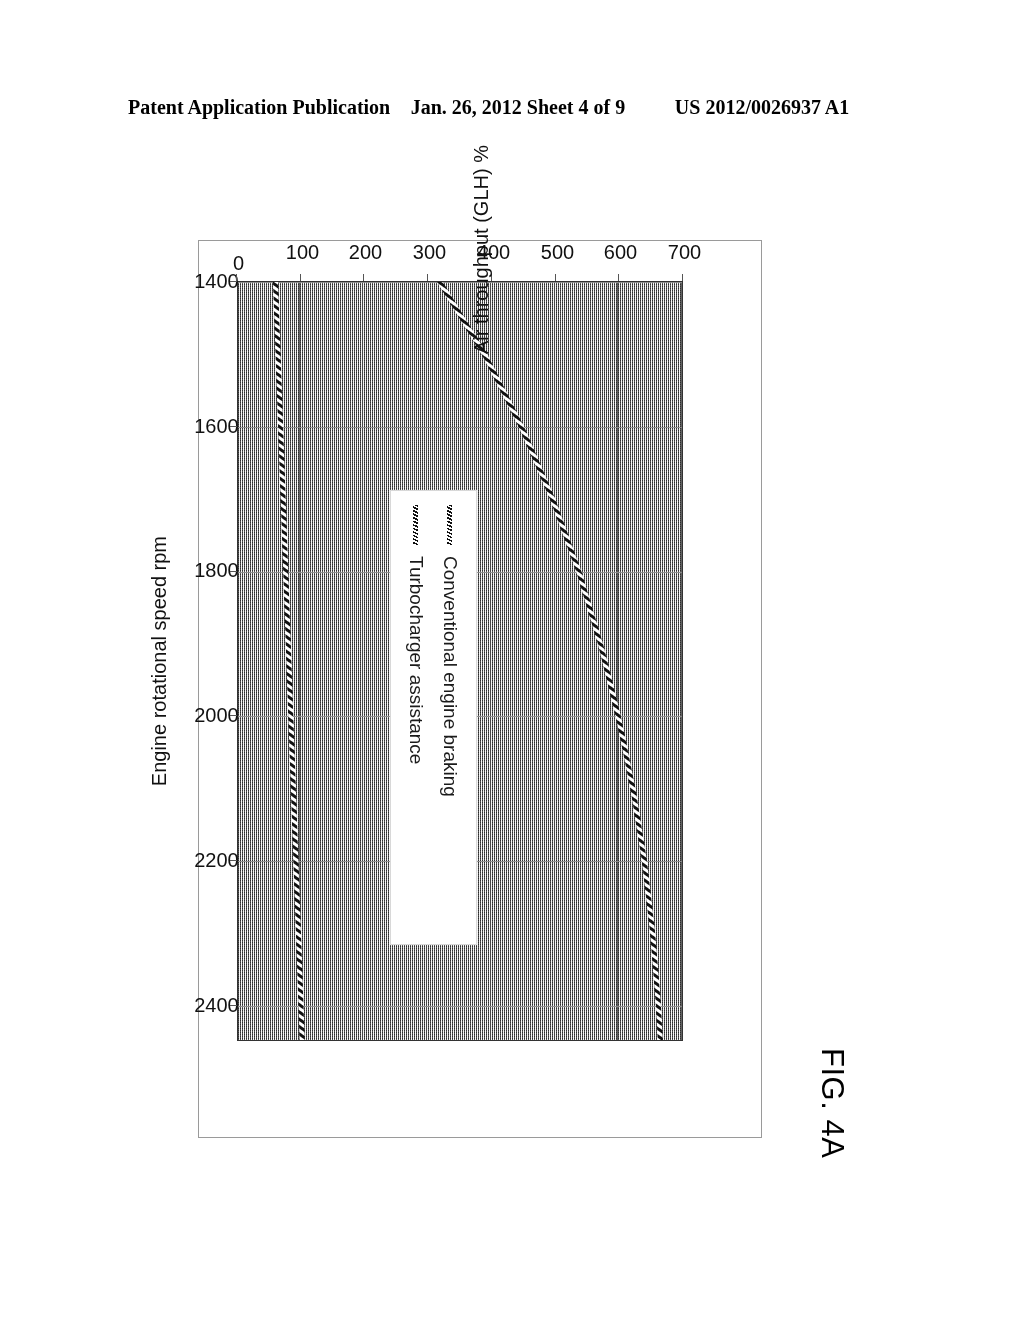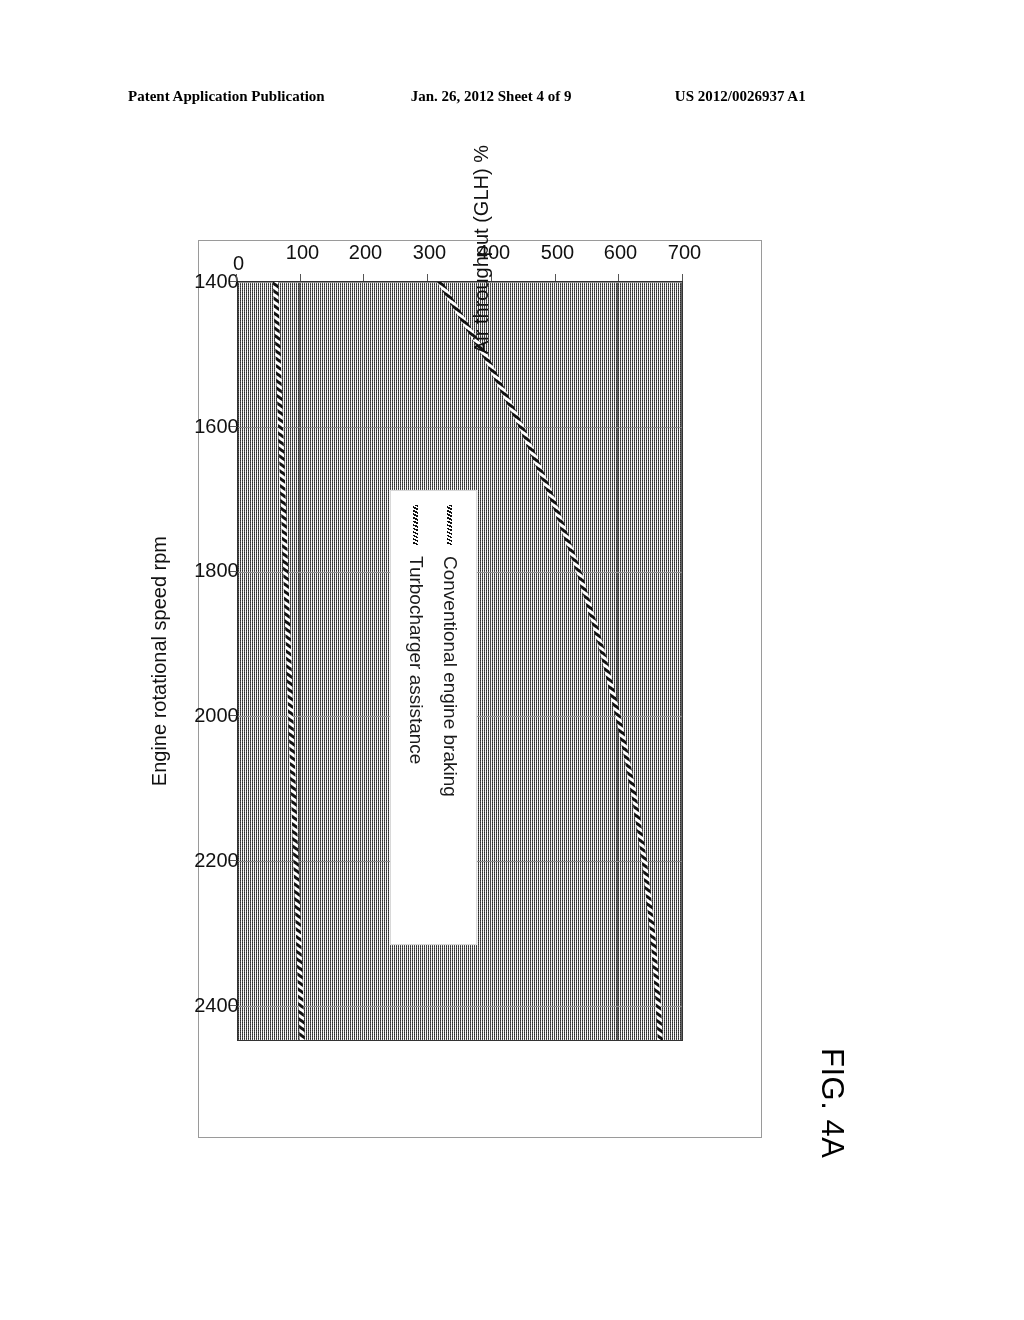--- a/index.html
+++ b/index.html
@@ -19,27 +19,27 @@
   #patent-header {
     position: absolute;
     top: 88px;
     left: 128px;
     width: 760px;
     height: 26px;
     display: flex;
     align-items: baseline;
     font-family: "Liberation Serif", serif;
     font-weight: bold;
-    font-size: 15px;
+    font-size: 20px;
     color: #000000;
     letter-spacing: 0px;
     white-space: nowrap;
   }
   #patent-header .hdr-left  { width: 305px; }
-  #patent-header .hdr-mid   { width: 285px; }
+  #patent-header .hdr-mid   { width: 285px; margin-top: 8px; }
   #patent-header .hdr-right { width: 230px; }
 
   
   #figure-frame {
     position: absolute;
     left: 198px;
     top: 240px;
     width: 564px;
     height: 898px;
     border: 1px solid #9a9a9a;

